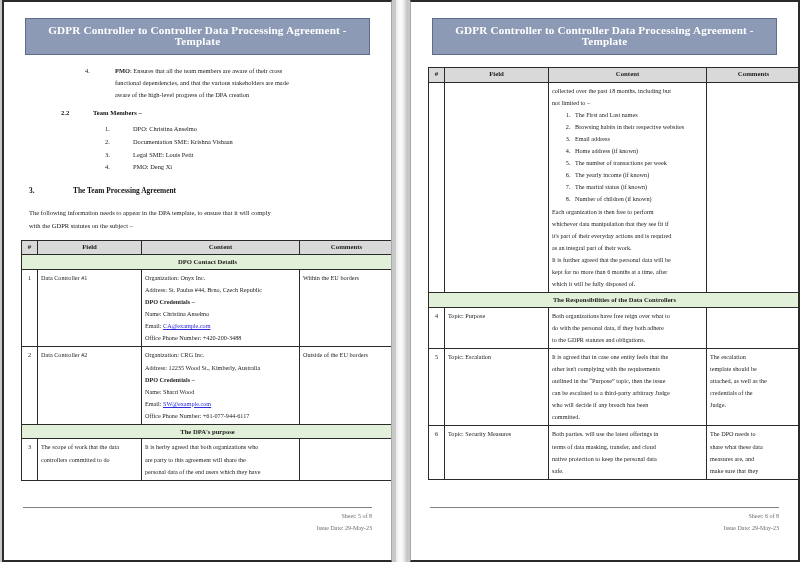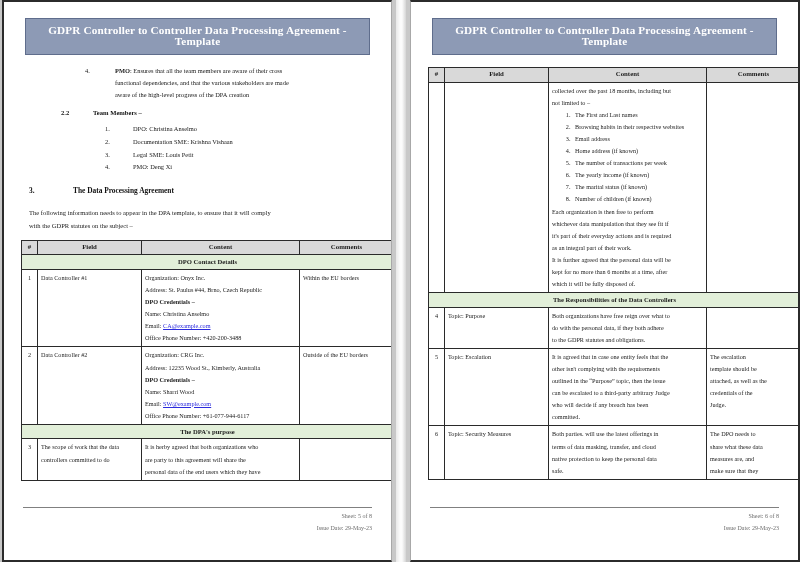--- a/index.html
+++ b/index.html
@@ -213,21 +213,21 @@
         <span class="marker">3.</span>
         <span class="txt">Legal SME: Louis Petit</span>
       </div>
       <div class="num-item lvl2">
         <span class="marker">4.</span>
         <span class="txt">PMO: Deng Xi</span>
       </div>
 
       <div class="sec-head">
         <span class="marker">3.</span>
-        <span>The Data Processing Agreement</span>
+        <span>The Team Processing Agreement</span>
       </div>
 
       <div class="para">
         <span class="ln">The following information needs to appear in the DPA template, to ensure that it will comply</span>
         <span class="ln">with the GDPR statutes on the subject –</span>
       </div>
 
       <table class="doc-table">
         <colgroup>
           <col class="col-num">

